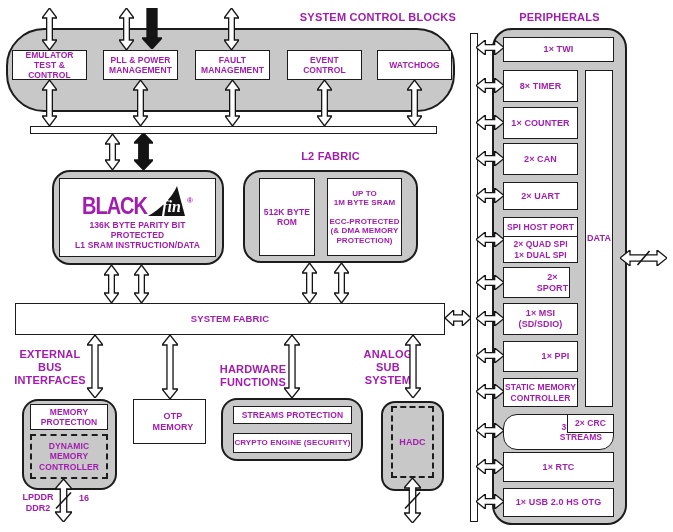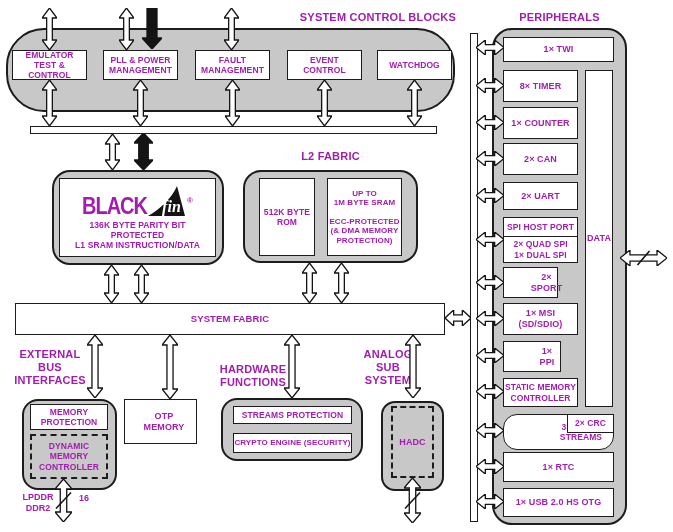--- a/index.html
+++ b/index.html
@@ -84,21 +84,21 @@
   <div class="abs wbox f95" style="left:15px;top:303px;width:430px;height:32px;">SYSTEM FABRIC</div>
 
   <div class="abs wbox f85" style="left:30px;top:404px;width:78px;height:26px;">MEMORY
 PROTECTION</div>
   <div class="abs wbox f85 dashed" style="left:30px;top:434px;width:78px;height:45px;background:#c8c8c8;">DYNAMIC MEMORY
 CONTROLLER</div>
   <div class="abs lbl f9" style="left:20px;top:492px;width:36px;">LPDDR
 DDR2</div>
   <div class="abs lbl f9" style="left:74px;top:493px;width:20px;">16</div>
 
-  <div class="abs wbox f9" style="left:124px;top:399px;width:73px;height:45px;padding-left:7px;">OTP
+  <div class="abs wbox f9" style="left:133px;top:399px;width:73px;height:45px;padding-left:7px;">OTP
 MEMORY</div>
 
   <div class="abs wbox f85" style="left:233px;top:406px;width:119px;height:18px;">STREAMS PROTECTION</div>
   <div class="abs wbox f8" style="left:233px;top:433px;width:119px;height:20px;">CRYPTO ENGINE (SECURITY)</div>
 
   <div class="abs wbox f9 dashed" style="left:391px;top:406px;width:43px;height:72px;background:#c8c8c8;">HADC</div>
 
   <div class="abs" style="left:470px;top:33px;width:8px;height:489px;background:#fff;border:1.5px solid #1c1c1c;"></div>
 
   <div class="abs wbox f9" style="left:503px;top:37px;width:111px;height:25px;">1× TWI</div>
@@ -106,24 +106,24 @@
   <div class="abs wbox f9" style="left:503px;top:107px;width:75px;height:32px;">1× COUNTER</div>
   <div class="abs wbox f9" style="left:503px;top:143px;width:75px;height:32px;text-align:center;">2× CAN</div>
   <div class="abs wbox f9" style="left:503px;top:182px;width:75px;height:28px;">2× UART</div>
 
   <div class="abs wbox f9" style="left:503px;top:217px;width:75px;height:20px;font-size:8.5px;">SPI HOST PORT</div>
   <div class="abs wbox f85" style="left:503px;top:236px;width:75px;height:27px;flex-direction:column;">
     <span>2× QUAD SPI</span>
     <span>1× DUAL SPI</span>
   </div>
 
-  <div class="abs wbox f9" style="left:503px;top:267px;width:55px;height:31px;padding-left:32px;">2× SPORT</div>
+  <div class="abs wbox f9" style="left:503px;top:267px;width:67px;height:31px;padding-left:32px;">2× SPORT</div>
   <div class="abs wbox f9" style="left:503px;top:303px;width:75px;height:32px;">1× MSI
 (SD/SDIO)</div>
-  <div class="abs wbox f9" style="left:503px;top:341px;width:58px;height:31px;padding-left:30px;">1× PPI</div>
+  <div class="abs wbox f9" style="left:503px;top:341px;width:75px;height:31px;padding-left:30px;">1× PPI</div>
   <div class="abs wbox f85" style="left:503px;top:378px;width:75px;height:29px;">STATIC MEMORY
 CONTROLLER</div>
 
   <div class="abs wbox f85" style="left:503px;top:414px;width:111px;height:36px;justify-content:flex-end;border-radius:14px;">
     <span style="display:block;width:64px;">3× MDMA
 STREAMS</span>
   </div>
   <div class="abs wbox f85" style="left:567px;top:414px;width:47px;height:19px;">2× CRC</div>
 
   <div class="abs wbox f9" style="left:503px;top:452px;width:111px;height:30px;">1× RTC</div>

